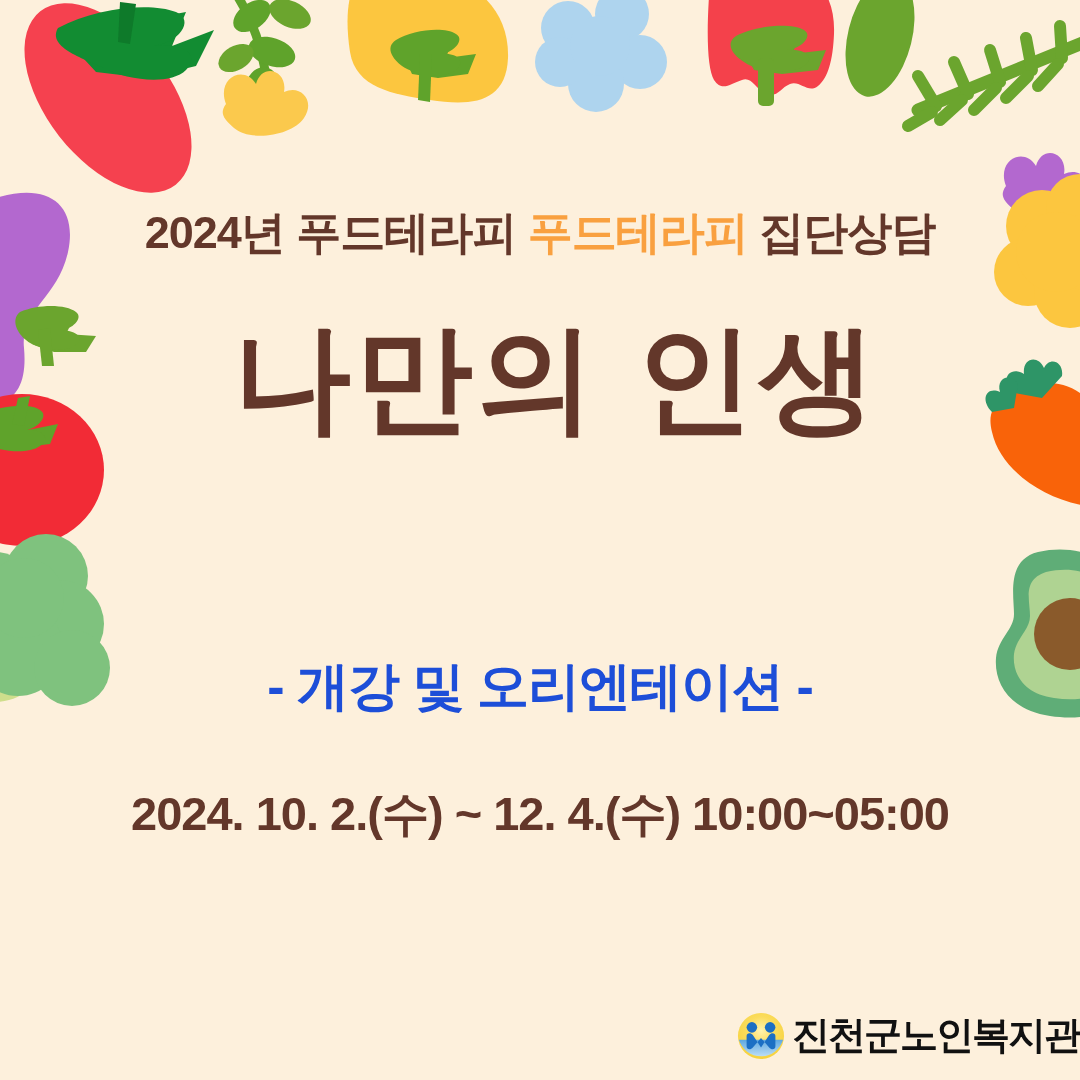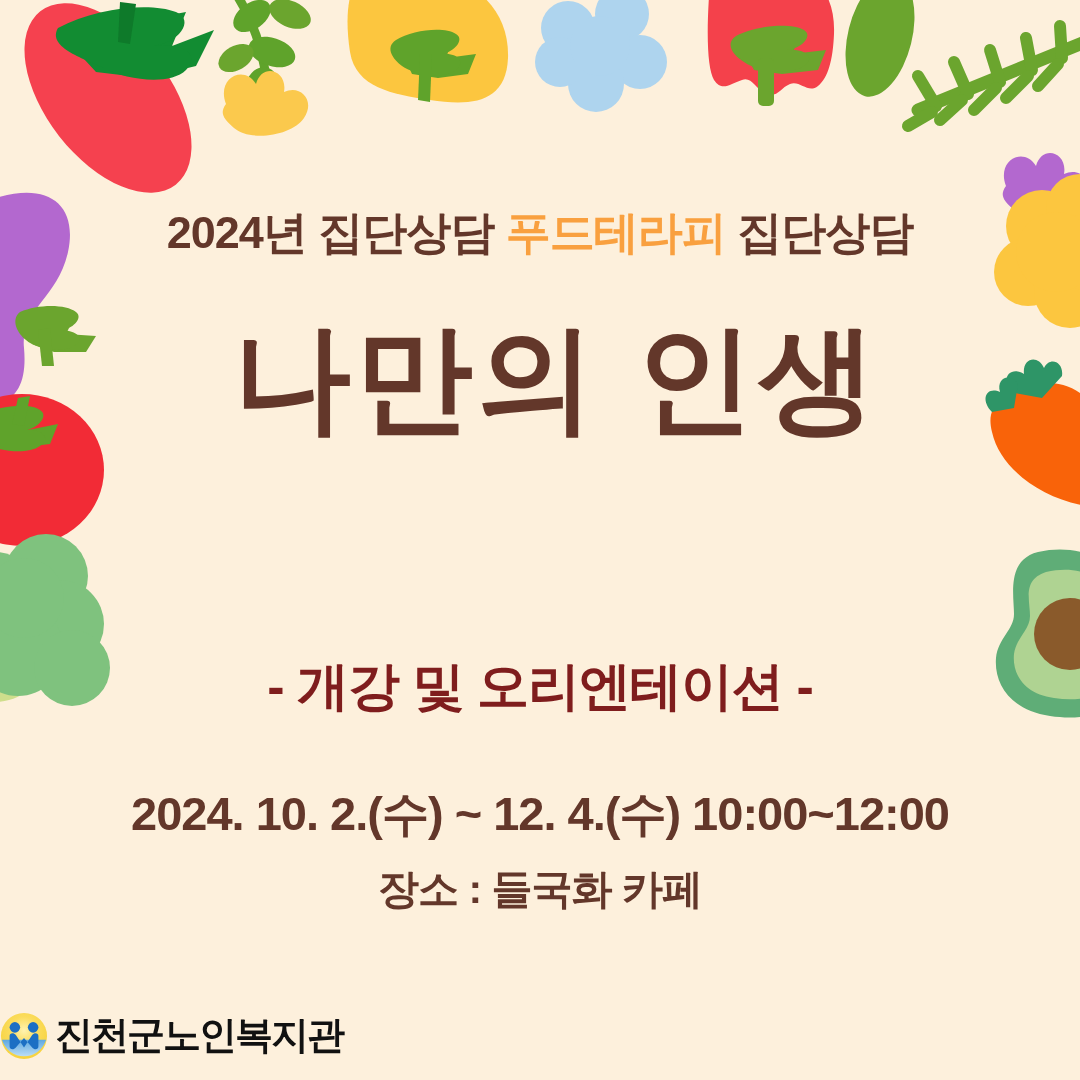--- a/index.html
+++ b/index.html
@@ -71,21 +71,21 @@
   }
 
   .section-head {
     position: absolute;
     top: 652px;
     left: 0;
     right: 0;
     font-size: 52px;
     font-weight: 700;
     letter-spacing: -1px;
-    color: #7f1d1d;
+    color: #1d4ed8;
     white-space: nowrap;
   }
 
   .date-line {
     position: absolute;
     top: 783px;
     left: 0;
     right: 0;
     font-size: 47px;
     font-weight: 700;
@@ -107,21 +107,21 @@
   }
 
   
   .footer {
     position: absolute;
     top: 1010px;
     left: 0;
     right: 0;
     display: flex;
     align-items: center;
-    justify-content: flex-start;
+    justify-content: flex-end;
     gap: 7px;
   }
   .footer-logo {
     width: 48px;
     height: 48px;
     flex: 0 0 auto;
   }
   .footer-name {
     font-size: 38px;
     font-weight: 700;
@@ -270,32 +270,31 @@
                C1024 694 1012 674 1014 654 C1016 638 1030 630 1030 616
                C1030 600 1022 580 1046 572 Z" fill="#AFD392"></path>
       <circle cx="1070" cy="634" r="36" fill="#8A5A2B"></circle>
     </g>
 
   </svg>
 
   <div id="content">
 
     <div class="subtitle">
-      <span>2024년 집단상담 </span><span class="accent">푸드테라피</span><span> 집단상담</span>
+      <span>2024년 푸드테라피 </span><span class="accent">푸드테라피</span><span> 집단상담</span>
     </div>
 
     <div class="title-block">
       <div class="title-line">나만의 인생</div>
     </div>
 
     <div class="section-head">- 개강 및 오리엔테이션 -</div>
 
-    <div class="date-line">2024. 10. 2.(수) ~ 12. 4.(수)  10:00~12:00</div>
-
-    <div class="place-line">장소 : 들국화 카페</div>
+    <div class="date-line">2024. 10. 2.(수) ~ 12. 4.(수)  10:00~05:00</div>
+
 
     <div class="footer">
       <svg class="footer-logo" viewBox="0 0 100 100">
         <defs>
           <radialGradient id="sunGrad" cx="50%" cy="38%" r="62%">
             <stop offset="0%" stop-color="#FFF3B0"></stop>
             <stop offset="48%" stop-color="#FBDC5C"></stop>
             <stop offset="100%" stop-color="#F6D23E"></stop>
           </radialGradient>
           <linearGradient id="baseGrad" x1="0" y1="0" x2="0" y2="1">

